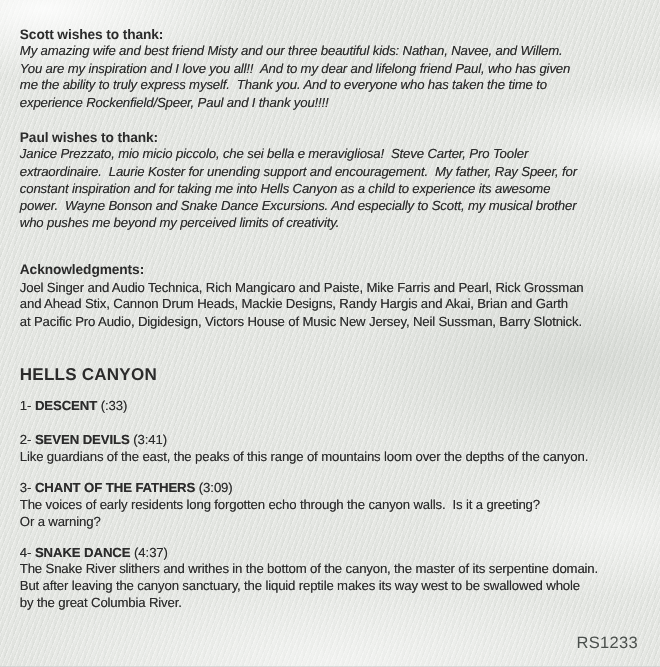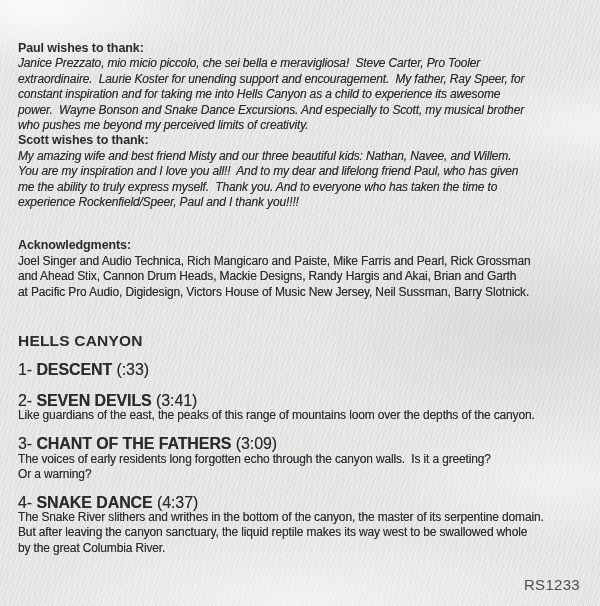--- a/index.html
+++ b/index.html
@@ -51,21 +51,21 @@
     letter-spacing: 0.2px;
     white-space: pre;
   }
   .album-intro { margin-top: 4px; }
   .track { }
   .t1 { margin-top: 12px; }
   .t2 { margin-top: 15px; }
   .t3 { margin-top: 13px; }
   .t4 { margin-top: 12px; }
   .track-head {
-    font-size: 16px;
+    font-size: 12px;
     line-height: 15.4px;
     letter-spacing: -0.1px;
     white-space: pre;
     text-shadow: 0 0 0.5px rgba(45,45,45,0.55);
   }
   .track-head .tt { font-weight: bold; }
   .catalog {
     position: absolute;
     right: 20px;
     top: 576px;
@@ -73,35 +73,35 @@
     letter-spacing: 0.3px;
     color: #4a4f4c;
   }
 </style>
 </head>
 <body>
 
 <div class="page">
   <div class="content">
 
+    <div class="section">
+      <div class="h">Scott wishes to thank:</div>
+      <div class="body-text italic">My amazing wife and best friend Misty and our three beautiful kids: Nathan, Navee, and Willem.
+You are my inspiration and I love you all!!  And to my dear and lifelong friend Paul, who has given
+me the ability to truly express myself.  Thank you. And to everyone who has taken the time to
+experience Rockenfield/Speer, Paul and I thank you!!!!</div>
+    </div>
+
     <div class="section sec-paul">
       <div class="h">Paul wishes to thank:</div>
       <div class="body-text italic">Janice Prezzato, mio micio piccolo, che sei bella e meravigliosa!  Steve Carter, Pro Tooler
 extraordinaire.  Laurie Koster for unending support and encouragement.  My father, Ray Speer, for
 constant inspiration and for taking me into Hells Canyon as a child to experience its awesome
 power.  Wayne Bonson and Snake Dance Excursions. And especially to Scott, my musical brother
 who pushes me beyond my perceived limits of creativity.</div>
-    </div>
-
-    <div class="section">
-      <div class="h">Scott wishes to thank:</div>
-      <div class="body-text italic">My amazing wife and best friend Misty and our three beautiful kids: Nathan, Navee, and Willem.
-You are my inspiration and I love you all!!  And to my dear and lifelong friend Paul, who has given
-me the ability to truly express myself.  Thank you. And to everyone who has taken the time to
-experience Rockenfield/Speer, Paul and I thank you!!!!</div>
     </div>
 
     <div class="section sec-ack">
       <div class="h">Acknowledgments:</div>
       <div class="body-text">Joel Singer and Audio Technica, Rich Mangicaro and Paiste, Mike Farris and Pearl, Rick Grossman
 and Ahead Stix, Cannon Drum Heads, Mackie Designs, Randy Hargis and Akai, Brian and Garth
 at Pacific Pro Audio, Digidesign, Victors House of Music New Jersey, Neil Sussman, Barry Slotnick.</div>
     </div>
 
     <div class="album-title">HELLS CANYON</div>

